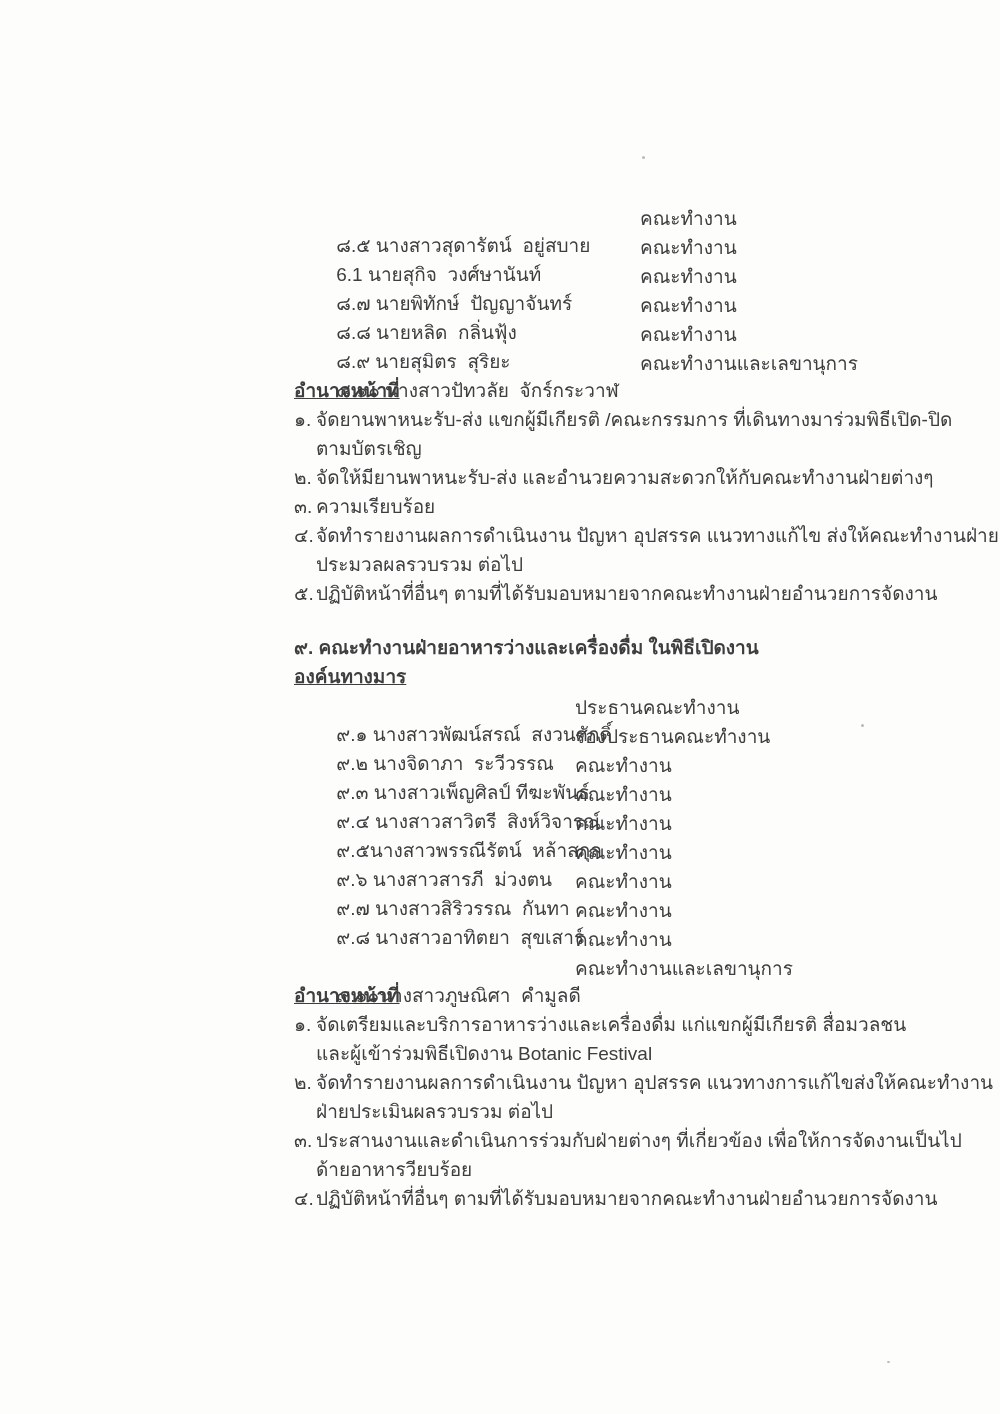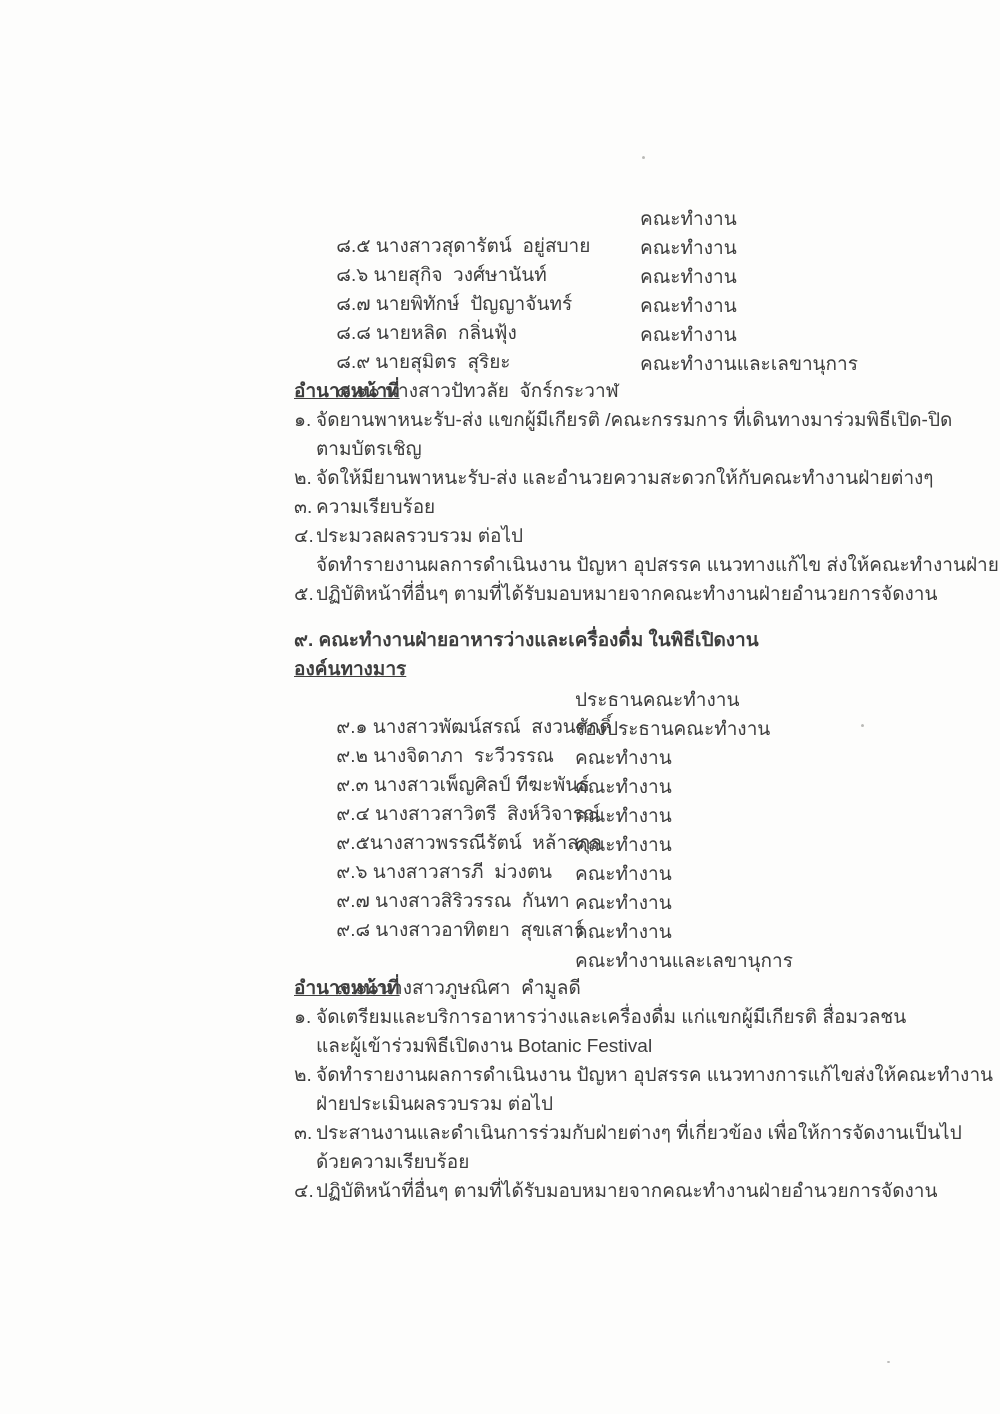--- a/index.html
+++ b/index.html
@@ -26,21 +26,21 @@
   .sec8 .member .role { left: 346px; }
   .sec9 .member .role { left: 281px; }
   .heading {
     height: 29px;
     font-weight: bold;
     text-decoration: underline;
     white-space: pre;
   }
   .sec-title {
     height: 29px;
-    margin-top: 17px;
+    margin-top: 25px;
     font-weight: bold;
     white-space: pre;
   }
   .duty { display: flex; }
   .duty .no { flex: 0 0 22px; white-space: pre; }
   .duty .txt { flex: 1; }
   .duty .txt div { white-space: pre; }
   .speck {
     position: absolute;
     border-radius: 50%;
@@ -59,21 +59,21 @@
   <div class="speck s3"></div>
 
   <div class="doc">
 
     <div class="sec8">
       <div class="member">
         <span>๘.๕ นางสาวสุดารัตน์  อยู่สบาย</span>
         <span class="role">คณะทำงาน</span>
       </div>
       <div class="member">
-        <span>๘.๖ นายสุกิจ  วงศ์ษานันท์</span>
+        <span>6.1 นายสุกิจ  วงศ์ษานันท์</span>
         <span class="role">คณะทำงาน</span>
       </div>
       <div class="member">
         <span>๘.๗ นายพิทักษ์  ปัญญาจันทร์</span>
         <span class="role">คณะทำงาน</span>
       </div>
       <div class="member">
         <span>๘.๘ นายหลิด  กลิ่นฟุ้ง</span>
         <span class="role">คณะทำงาน</span>
       </div>
@@ -104,22 +104,22 @@
       </div>
       <div class="duty">
         <span class="no">๓.</span>
         <div class="txt">
           <div>ความเรียบร้อย</div>
         </div>
       </div>
       <div class="duty">
         <span class="no">๔.</span>
         <div class="txt">
+          <div>จัดทำรายงานผลการดำเนินงาน ปัญหา อุปสรรค แนวทางแก้ไข ส่งให้คณะทำงานฝ่าย</div>
           <div>ประมวลผลรวบรวม ต่อไป</div>
-          <div>จัดทำรายงานผลการดำเนินงาน ปัญหา อุปสรรค แนวทางแก้ไข ส่งให้คณะทำงานฝ่าย</div>
         </div>
       </div>
       <div class="duty">
         <span class="no">๕.</span>
         <div class="txt">
           <div>ปฏิบัติหน้าที่อื่นๆ ตามที่ได้รับมอบหมายจากคณะทำงานฝ่ายอำนวยการจัดงาน</div>
         </div>
       </div>
     </div>
 
@@ -181,21 +181,21 @@
         <span class="no">๒.</span>
         <div class="txt">
           <div>จัดทำรายงานผลการดำเนินงาน ปัญหา อุปสรรค แนวทางการแก้ไขส่งให้คณะทำงาน</div>
           <div>ฝ่ายประเมินผลรวบรวม ต่อไป</div>
         </div>
       </div>
       <div class="duty">
         <span class="no">๓.</span>
         <div class="txt">
           <div>ประสานงานและดำเนินการร่วมกับฝ่ายต่างๆ ที่เกี่ยวข้อง เพื่อให้การจัดงานเป็นไป</div>
-          <div>ด้วยความเรียบร้อย</div>
+          <div>ด้ายอาหารวียบร้อย</div>
         </div>
       </div>
       <div class="duty">
         <span class="no">๔.</span>
         <div class="txt">
           <div>ปฏิบัติหน้าที่อื่นๆ ตามที่ได้รับมอบหมายจากคณะทำงานฝ่ายอำนวยการจัดงาน</div>
         </div>
       </div>
     </div>
 

